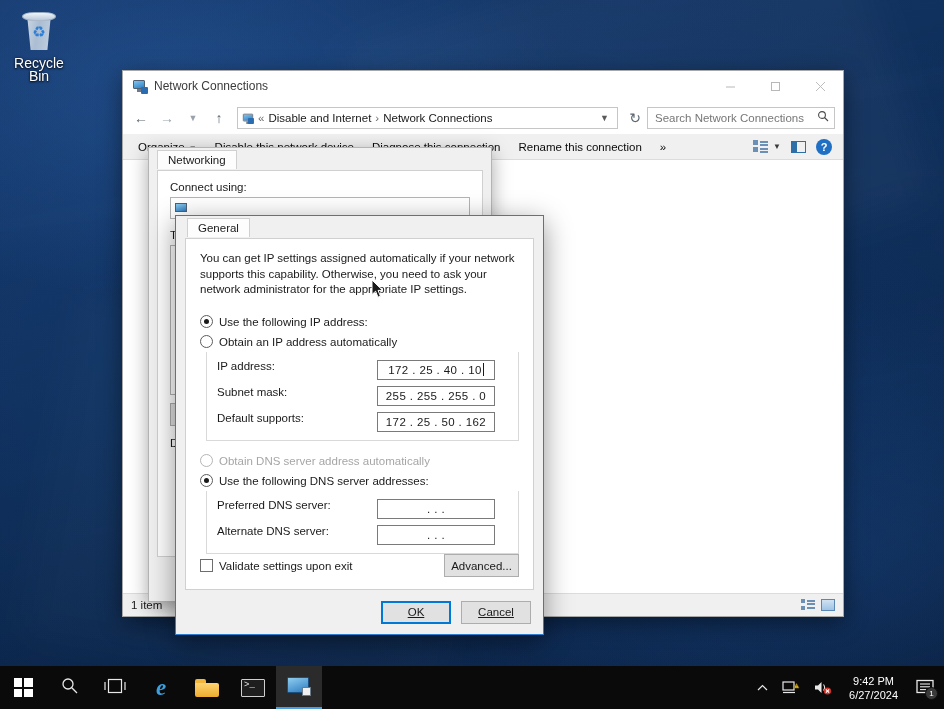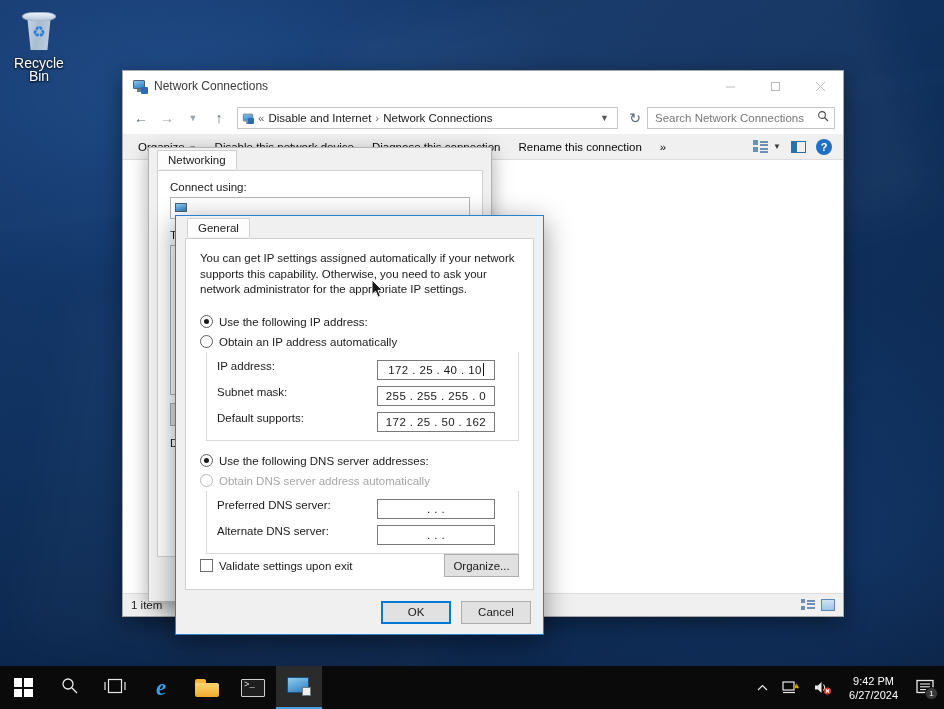--- a/index.html
+++ b/index.html
@@ -434,21 +434,21 @@
     border: 1px solid #6e6e6e; background: #fff;
     margin-right: 6px; flex: 0 0 auto;
   }
   .bottom-row .sp { flex: 1 1 auto; }
   .btn-row {
     height: 44px;
     display: flex; align-items: center; justify-content: flex-end;
     padding-right: 12px; gap: 10px;
     flex: 0 0 auto;
   }
-  .btn-row .btn { min-width: 70px; }
+  .btn-row .btn { min-width: 70px; text-decoration: underline; }
 
   
   #cursor {
     position: absolute;
     left: 372px; top: 280px;
     width: 12px; height: 19px;
     pointer-events: none;
     z-index: 50;
   }
 
@@ -793,45 +793,45 @@
         <span class="fl">Subnet mask:</span>
         <span class="ipbox">255 . 255 . 255 . 0</span>
       </div>
       <div class="field-row" style="margin-bottom:0;">
         <span class="fl">Default supports:</span>
         <span class="ipbox">172 . 25 . 50 . 162</span>
       </div>
     </div>
 
     <div class="radio-row">
+      <span class="radio disabled"></span>
+      <span class="rtext disabled">Obtain DNS server address automatically</span>
+    </div>
+
+    <div class="radio-row">
       <span class="radio on"></span>
       <span class="rtext">Use the following DNS server addresses:</span>
-    </div>
-
-    <div class="radio-row">
-      <span class="radio disabled"></span>
-      <span class="rtext disabled">Obtain DNS server address automatically</span>
     </div>
 
     <div class="group">
       <div class="field-row">
         <span class="fl">Preferred DNS server:</span>
         <span class="ipbox empty">.    .    .</span>
       </div>
       <div class="field-row" style="margin-bottom:0;">
         <span class="fl">Alternate DNS server:</span>
         <span class="ipbox empty">.    .    .</span>
       </div>
     </div>
 
     <div class="bottom-row">
       <span class="cbox"></span>
       <span>Validate settings upon exit</span>
       <span class="sp"></span>
-      <span class="btn">Organize...</span>
+      <span class="btn">Advanced...</span>
     </div>
   </div>
 
   <div class="btn-row">
     <span class="btn primary-focus">OK</span>
     <span class="btn">Cancel</span>
   </div>
 </div>
 
 <svg id="cursor" viewBox="0 0 12 19">

